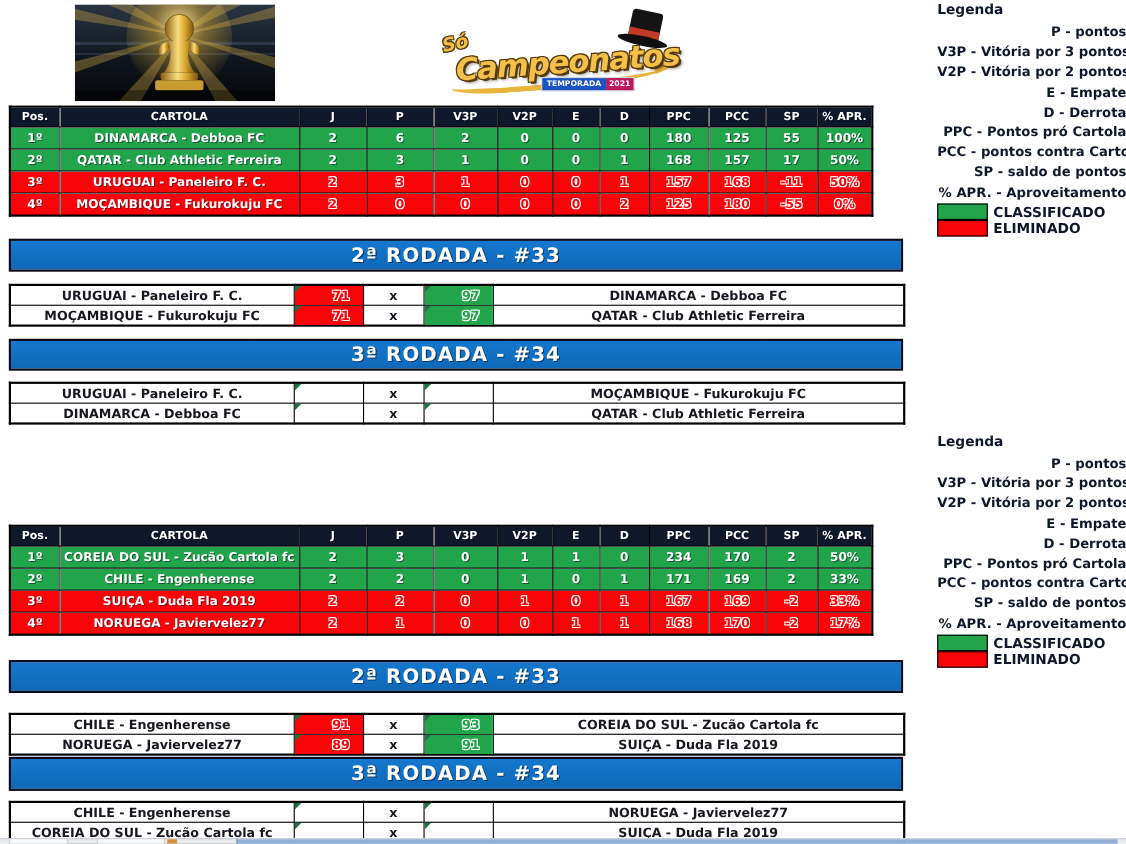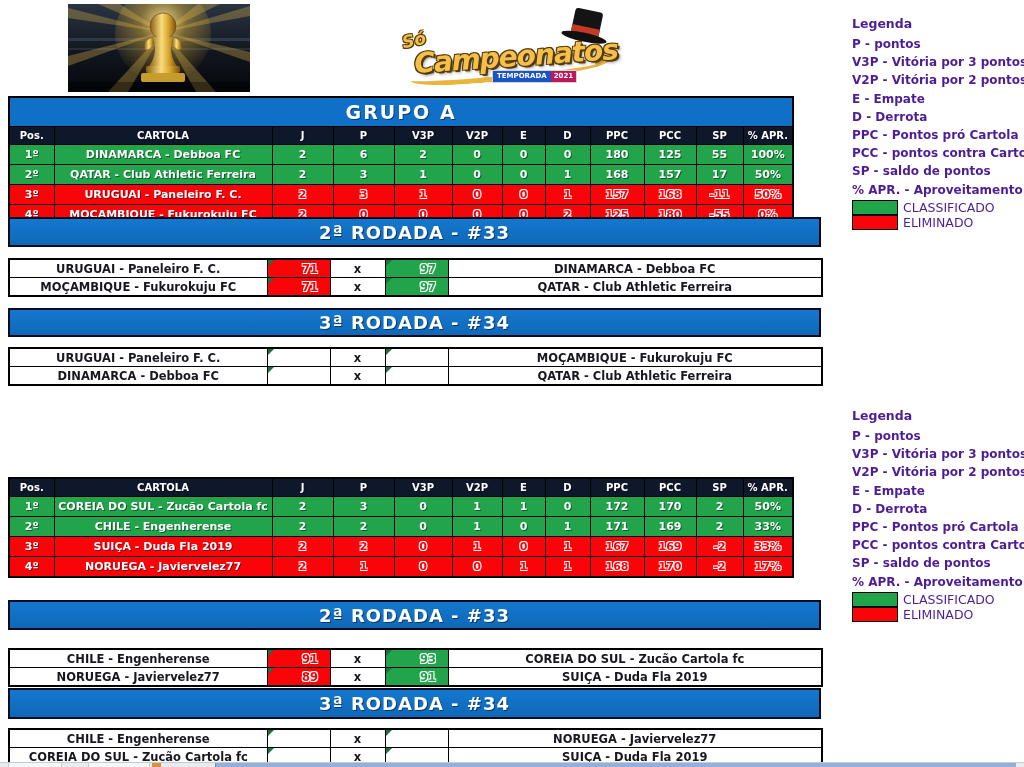--- a/index.html
+++ b/index.html
@@ -56,28 +56,28 @@
           color:#17171F;overflow:hidden;white-space:nowrap;position:relative;}
   .mt-score{font-size:11px;padding-left:24px;}
   .mt-score.red{background:#F90509;color:#F90509;
           text-shadow:-1px -1px 0 #fff,1px -1px 0 #fff,-1px 1px 0 #fff,1px 1px 0 #fff;}
   .mt-score.green{background:#21A44A;color:#21A44A;
           text-shadow:-1px -1px 0 #fff,1px -1px 0 #fff,-1px 1px 0 #fff,1px 1px 0 #fff;}
   .tri::before{content:'';position:absolute;left:0;top:0;width:0;height:0;
           border-top:6px solid #1E7145;border-right:6px solid transparent;}
 
   
-  .legend{width:172px;color:#4c1d95;margin-top:15px;}
+  .legend{width:172px;color:#0f172a;}
   .lg-title{font-size:12.5px;font-weight:bold;margin-bottom:6px;}
-  .lg-item{font-size:12px;font-weight:bold;margin-bottom:4.2px;white-space:nowrap;}
+  .lg-item{font-size:12px;font-weight:bold;margin-bottom:4.2px;white-space:nowrap;text-align:right;}
   .lg-key{display:flex;align-items:center;height:14px;margin-top:1px;}
   .key-box{width:44px;height:13px;border:1px solid #000;margin-right:5px;flex:none;}
   .key-box.green{background:#21A44A;}
   .key-box.red{background:#F90509;}
-  .lg-key span.kl{font-size:12.5px;font-weight:normal;}
+  .lg-key span.kl{font-size:12.5px;font-weight:bold;}
 
   
   .scroll-strip{left:0;top:762px;width:1024px;height:5px;background:#E9EBEE;border-top:1px solid #C6CBD2;}
   .tab-ghost{position:absolute;top:0;height:4px;background:#F6F7F8;border:1px solid #CBCBCB;border-top:none;}
   .orange-tick{position:absolute;left:152px;top:0;width:9px;height:4px;background:#D8913C;}
   .scroll-thumb{position:absolute;left:215px;top:0;width:800px;height:5px;background:#92B0D8;border-left:1px solid #7390B8;}
 </style>
 </head>
 <body>
 
@@ -150,23 +150,20 @@
       <col style="width:58px">
       <col style="width:50px">
       <col style="width:43px">
       <col style="width:45px">
       <col style="width:54px">
       <col style="width:52px">
       <col style="width:47px">
       <col style="width:50px">
     </colgroup>
   <tbody>
-      <tr>
-        <td colspan="12" class="g-title">GRUPO A</td>
-      </tr>
   <tr class="g-head">
     <td>Pos.</td>
     <td>CARTOLA</td>
     <td>J</td>
     <td>P</td>
     <td>V3P</td>
     <td>V2P</td>
     <td>E</td>
     <td>D</td>
     <td>PPC</td>
@@ -321,21 +318,21 @@
   </tr>
   <tr class="g-row classificado">
     <td>1º</td>
     <td>COREIA DO SUL - Zucão Cartola fc</td>
     <td class="stat">2</td>
     <td class="stat">3</td>
     <td class="stat">0</td>
     <td class="stat">1</td>
     <td class="stat">1</td>
     <td class="stat">0</td>
-    <td class="stat">172</td>
+    <td class="stat">234</td>
     <td class="stat">170</td>
     <td class="stat">2</td>
     <td class="stat">50%</td>
   </tr>
   <tr class="g-row classificado">
     <td>2º</td>
     <td>CHILE - Engenherense</td>
     <td class="stat">2</td>
     <td class="stat">2</td>
     <td class="stat">0</td>

